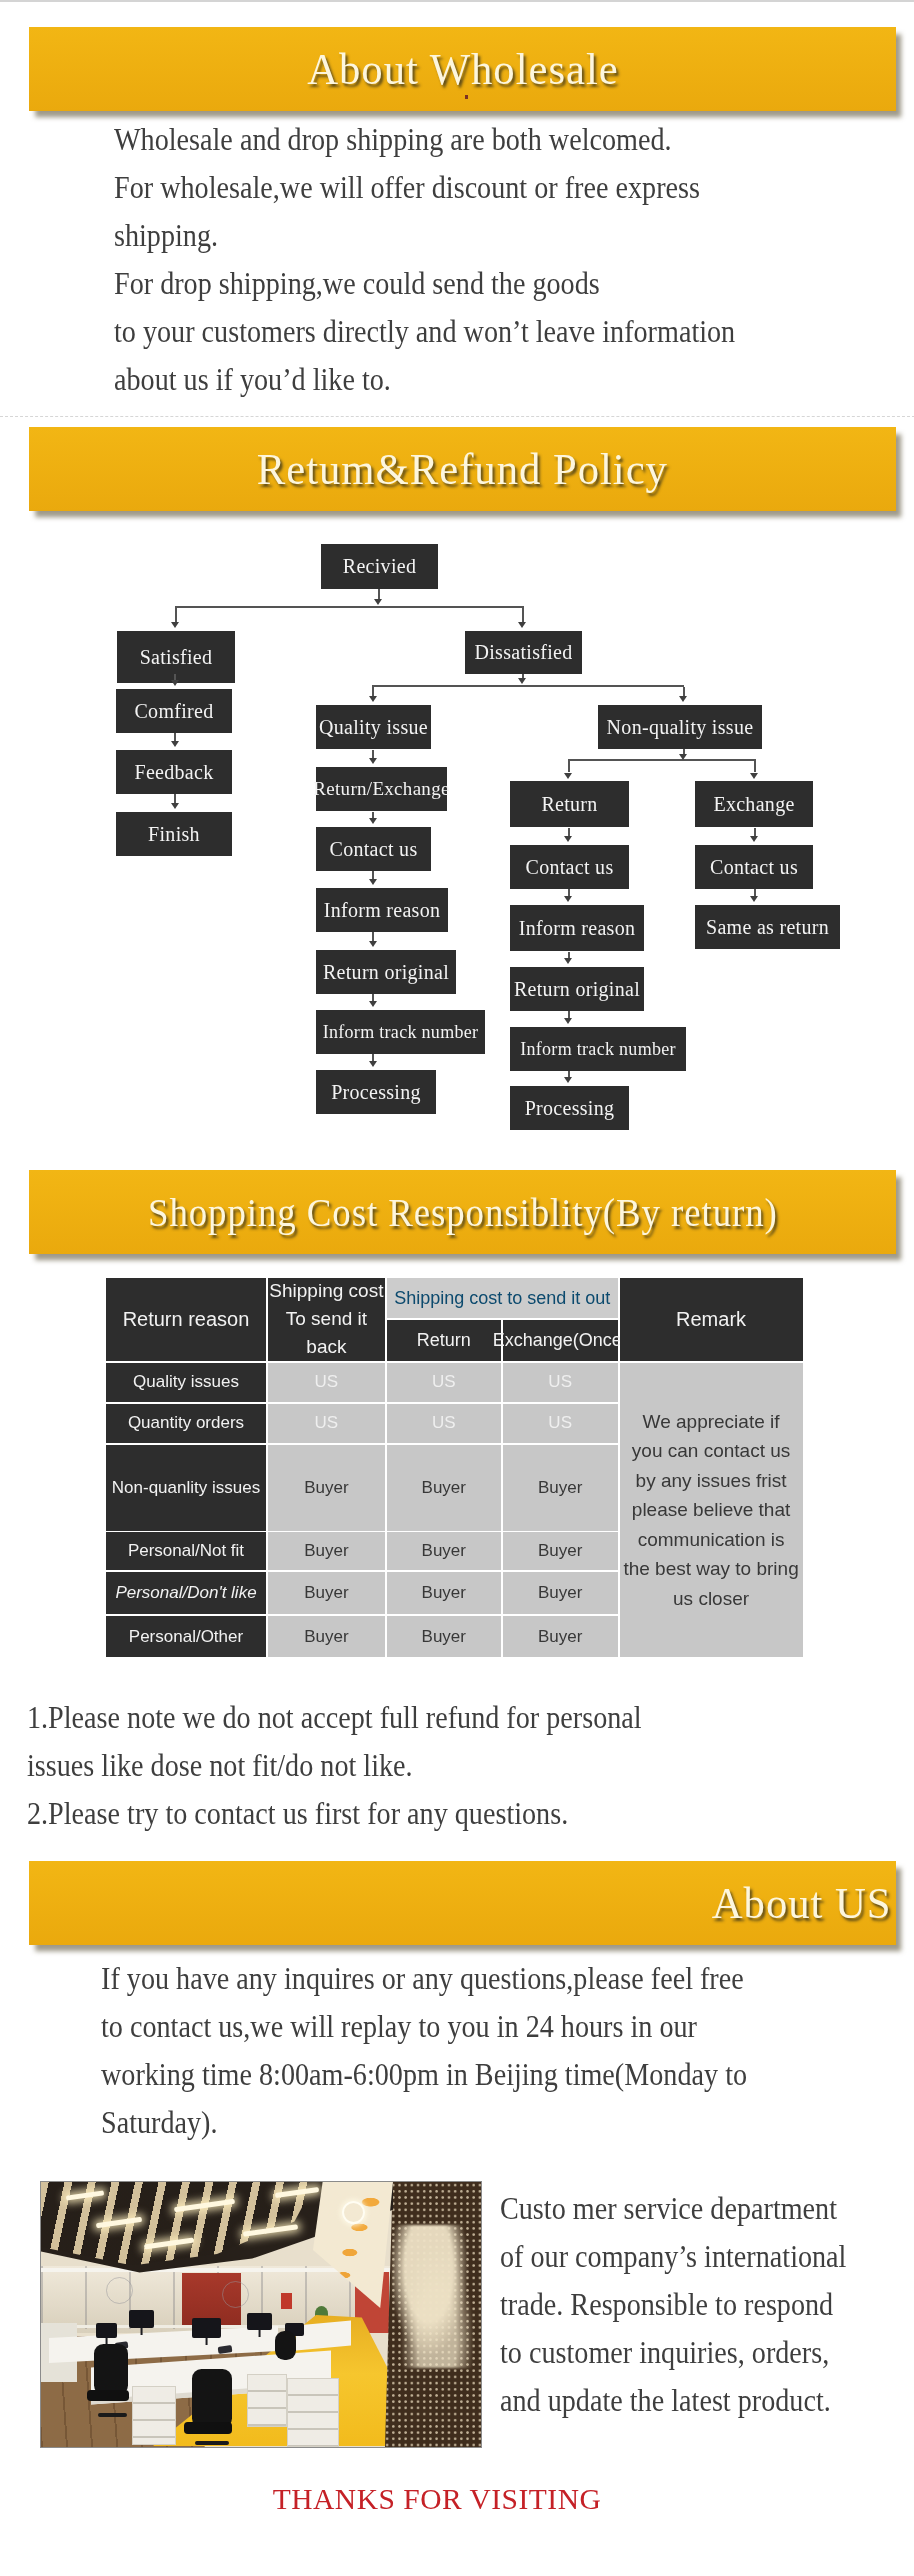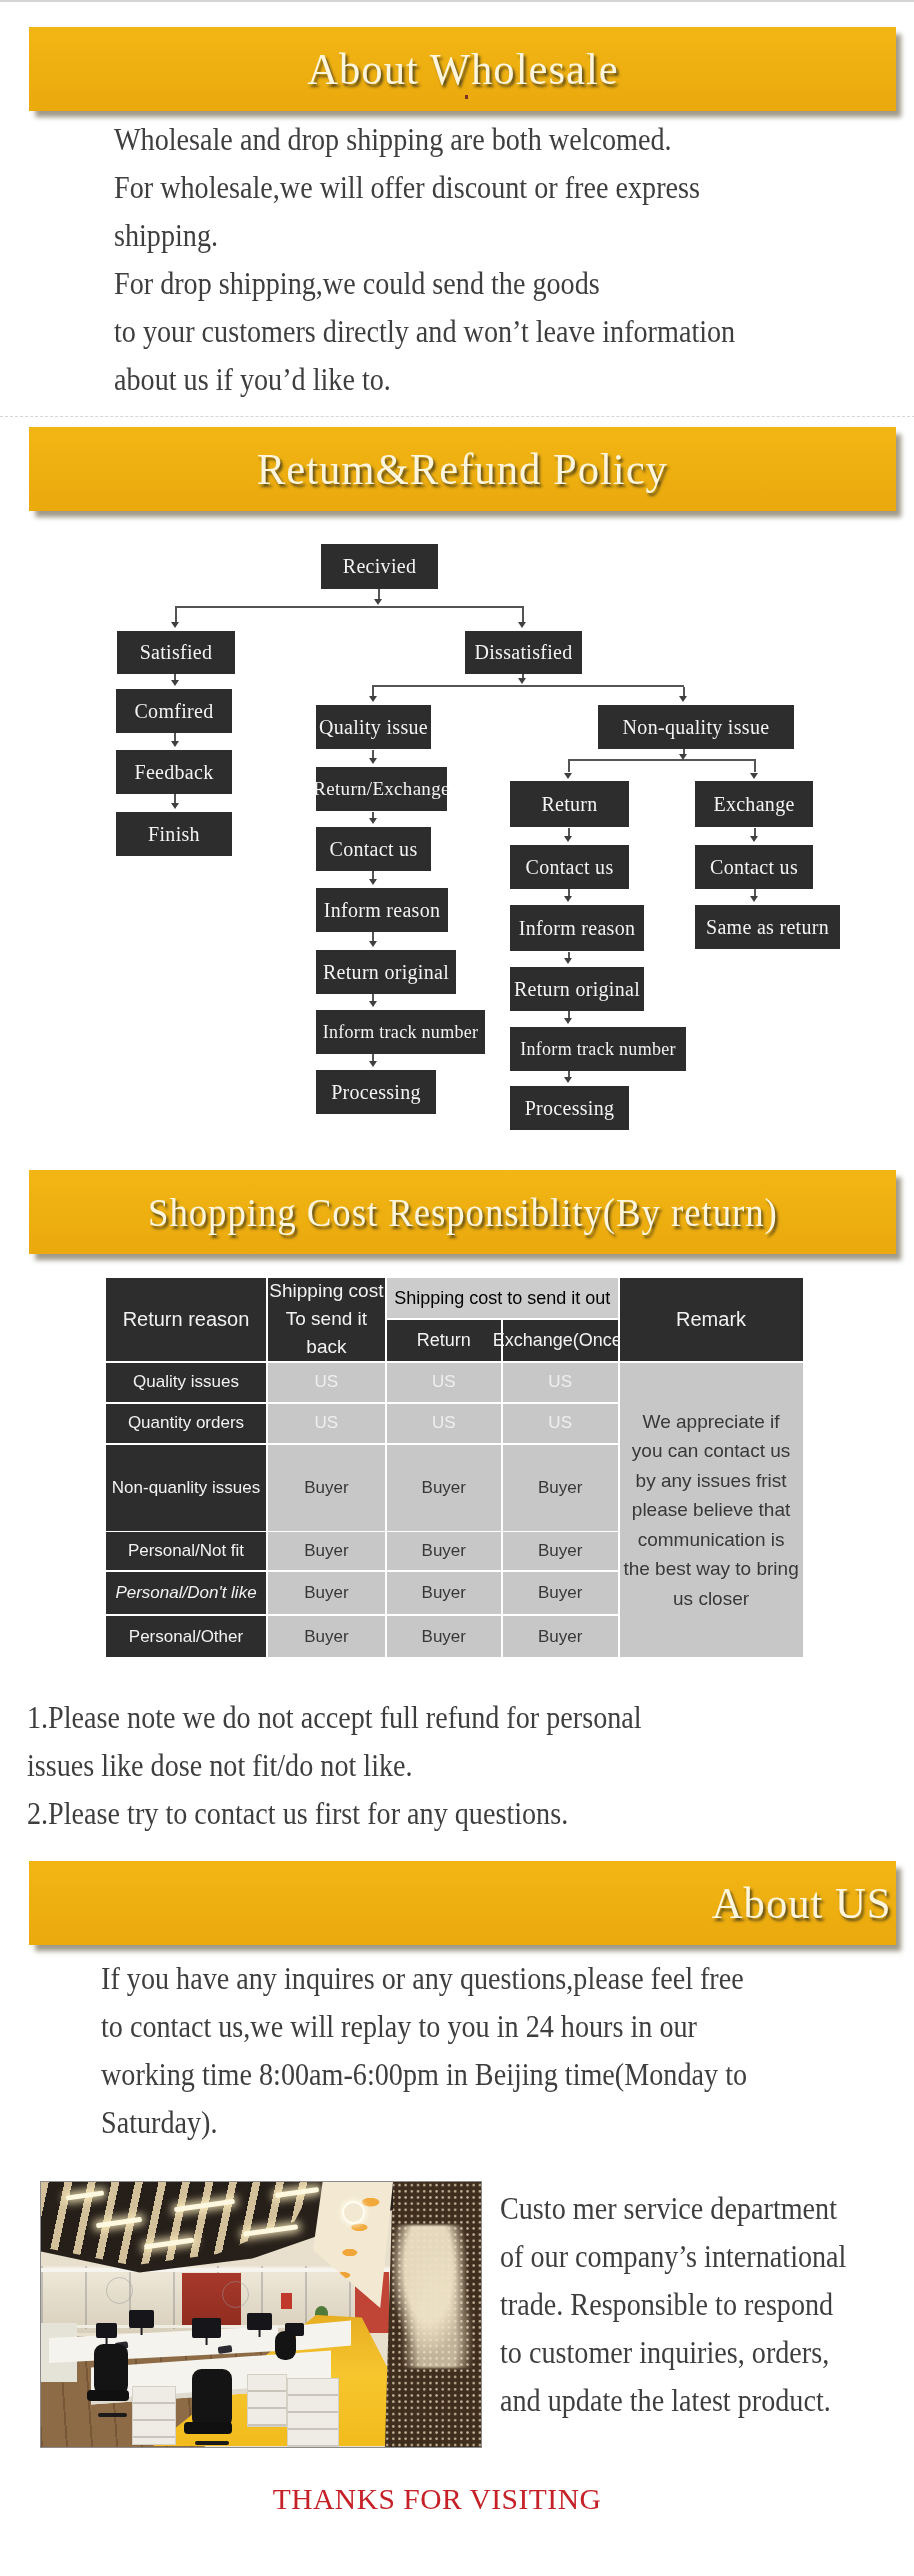--- a/index.html
+++ b/index.html
@@ -33,21 +33,21 @@
 
   
   .cost-table{position:absolute;left:106px;top:1278px;display:grid;
               grid-template-columns:160px 117px 114px 115px 183px;
               grid-template-rows:40px 41px 39px 39px 86px 38px 42px 41px;
               gap:1.9px;background:#ffffff;
               font-family:"Liberation Sans","DejaVu Sans",sans-serif;}
   .tc{display:flex;align-items:center;justify-content:center;text-align:center;}
   .tc.dark{background:#2d2d2d;color:#f2f2f2;}
   .tc.light{background:#c7c7c7;color:#383838;}
-  .tc.lighter{background:#cccccc;color:#000000;}
+  .tc.lighter{background:#cccccc;color:#0c4a6e;}
   .tc.usval{background:#c7c7c7;color:#efefef;}
   .fz21{font-size:20px}.fz20{font-size:19px}.fz19{font-size:18px}.fz18{font-size:17px}
   .twolines{flex-direction:column;line-height:28px;}
   .remark-cell{flex-direction:column;line-height:29.5px;font-size:19px;color:#424242;}
 
   
   .thanks{position:absolute;left:0;top:2483px;width:874px;text-align:center;
           color:#c52127;font-size:29.5px;letter-spacing:0.5px;white-space:nowrap;}
 
   
@@ -135,33 +135,33 @@
   </div>
 
   <div class="divider"></div>
 
   <div class="banner" style="top:427px;">
     <div class="t">Retum&amp;Refund Policy</div>
   </div>
 
   <div id="flowchart">
     <div class="fbox" style="left:321px;top:544px;width:117px;height:45px;">Recivied</div>
-    <div class="fbox" style="left:117px;top:631px;width:118px;height:43px;text-align:center;">Satisfied</div>
+    <div class="fbox" style="left:117px;top:631px;width:118px;height:52px;text-align:center;">Satisfied</div>
     <div class="fbox" style="left:465px;top:631px;width:117px;height:43px;">Dissatisfied</div>
     <div class="fbox" style="left:116px;top:689px;width:116px;height:44px;">Comfired</div>
     <div class="fbox" style="left:116px;top:750px;width:116px;height:44px;">Feedback</div>
     <div class="fbox" style="left:116px;top:812px;width:116px;height:44px;">Finish</div>
     <div class="fbox" style="left:316px;top:705px;width:115px;height:44px;">Quality issue</div>
     <div class="fbox" style="left:316px;top:767px;width:131px;height:44px;font-size:19px;">Return/Exchange</div>
     <div class="fbox" style="left:316px;top:827px;width:115px;height:44px;">Contact us</div>
     <div class="fbox" style="left:316px;top:888px;width:132px;height:44px;">Inform reason</div>
     <div class="fbox" style="left:316px;top:950px;width:140px;height:44px;">Return original</div>
     <div class="fbox" style="left:316px;top:1010px;width:169px;height:44px;font-size:18px;">Inform track number</div>
     <div class="fbox" style="left:316px;top:1070px;width:120px;height:44px;">Processing</div>
-    <div class="fbox" style="left:598px;top:705px;width:196px;height:44px;">Non-quality issue</div>
+    <div class="fbox" style="left:598px;top:705px;width:164px;height:44px;">Non-quality issue</div>
     <div class="fbox" style="left:510px;top:781px;width:119px;height:46px;">Return</div>
     <div class="fbox" style="left:695px;top:781px;width:118px;height:46px;">Exchange</div>
     <div class="fbox" style="left:510px;top:845px;width:119px;height:44px;">Contact us</div>
     <div class="fbox" style="left:510px;top:905px;width:134px;height:46px;">Inform reason</div>
     <div class="fbox" style="left:510px;top:967px;width:134px;height:44px;">Return original</div>
     <div class="fbox" style="left:510px;top:1027px;width:176px;height:44px;font-size:18px;">Inform track number</div>
     <div class="fbox" style="left:510px;top:1086px;width:119px;height:44px;">Processing</div>
     <div class="fbox" style="left:695px;top:845px;width:118px;height:44px;">Contact us</div>
     <div class="fbox" style="left:695px;top:905px;width:145px;height:44px;">Same as return</div>
   <div class="fline" style="left: 378px; top: 589px; width: 1.9px; height: 11.4px;"></div>

